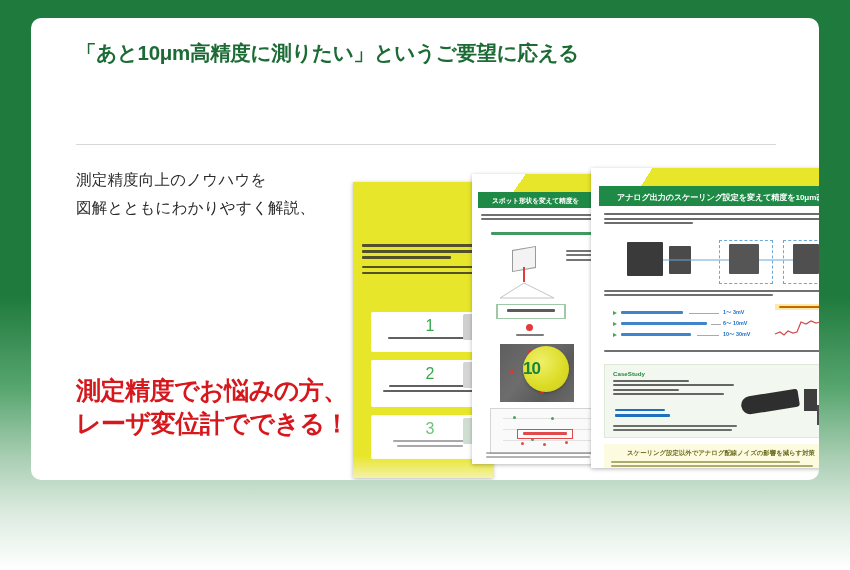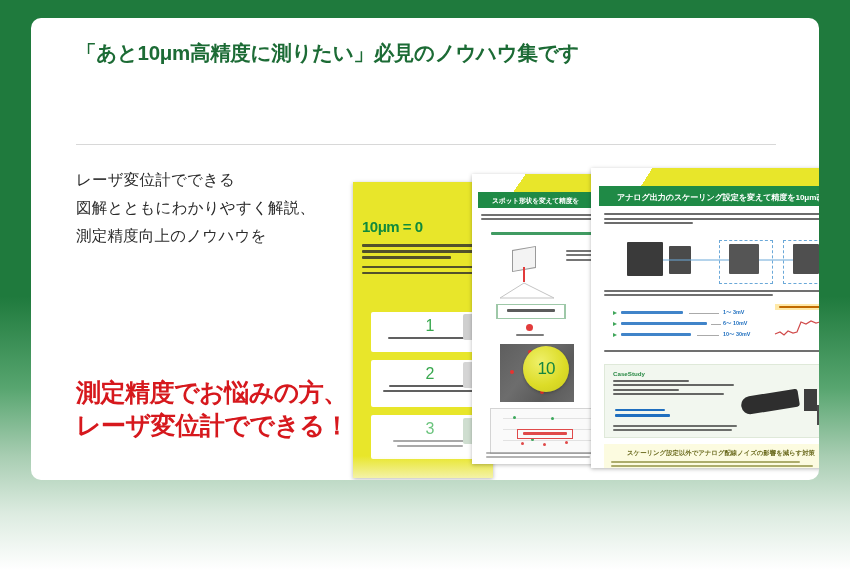--- a/index.html
+++ b/index.html
@@ -32,21 +32,21 @@
   .lead{
     position:absolute;left:45px;top:148px;width:300px;
     font-size:15.5px;color:#2b2b2b;line-height:1.82;letter-spacing:0.2px;
   }
   .lead div{white-space:nowrap;}
   .redcall{
     position:absolute;left:45px;top:358px;width:330px;
     font-size:25px;font-weight:800;color:#d6181d;line-height:1.32;
     letter-spacing:-0.5px;
   }
-  .redcall div{white-space:nowrap;}
+  .redcall div{white-space:nowrap;font-family:Liberation Mono, monospace;}
   .footer{
     position:absolute;left:0;top:498px;width:850px;text-align:center;
     font-size:22px;color:#1d1d1d;letter-spacing:0.5px;
   }
 
   
   .docs{position:absolute;left:322px;top:150px;width:500px;height:310px;}
   .doc{position:absolute;background:#fff;box-shadow:0 1px 4px rgba(0,0,0,.28);overflow:hidden;}
 
   
@@ -179,52 +179,50 @@
   }
   .yellowbox .yl{position:absolute;left:7px;top:17px;right:7px;}
   .yellowbox .yl i{display:block;height:1.7px;background:#8a8a3a;margin-bottom:2.3px;opacity:.7;border-radius:1px;}
 
   .badge{
     position:absolute;left:170px;top:178px;width:46px;height:46px;border-radius:50%;
     background:radial-gradient(circle at 38% 34%,#eff06a 0%,#dcdc27 58%,#c9c91d 100%);
     box-shadow:0 1px 3px rgba(0,0,0,.25);
   }
   .badge span{
-    display:block;text-align:center;font-size:17px;font-weight:400;color:#15853f;
+    display:block;font-size:17px;font-weight:700;color:#15853f;
     line-height:46px;letter-spacing:-1px;
   }
 </style>
 </head>
 <body>
 
 <div class="banner">
 
   <div class="card">
 
     <div class="headline-wrap">
-      <div class="headline-sub">「あと10μm高精度に測りたい」必見のノウハウ集です</div>
+      <div class="headline-sub">「あと10μm高精度に測りたい」というご要望に応える</div>
     </div>
 
     <div class="divider"></div>
 
     <div class="lead">
-      <div>レーザ変位計でできる</div>
+      <div>測定精度向上のノウハウを</div>
       <div>図解とともにわかりやすく解説、</div>
-      <div>測定精度向上のノウハウを</div>
     </div>
 
     <div class="redcall">
       <div>測定精度でお悩みの方、</div>
       <div>レーザ変位計でできる！</div>
     </div>
 
     <div class="docs">
 
       <div class="doc doc1">
-        <div class="hd">10μm = 0</div>
         <div class="para">
           <i class="m"></i>
             <i class="m"></i>
             <i class="s"></i>
           <i class="m g"></i>
             <i class="m"></i>
         </div>
 
         <div class="num-card nc1">
           <div class="n">1</div>

